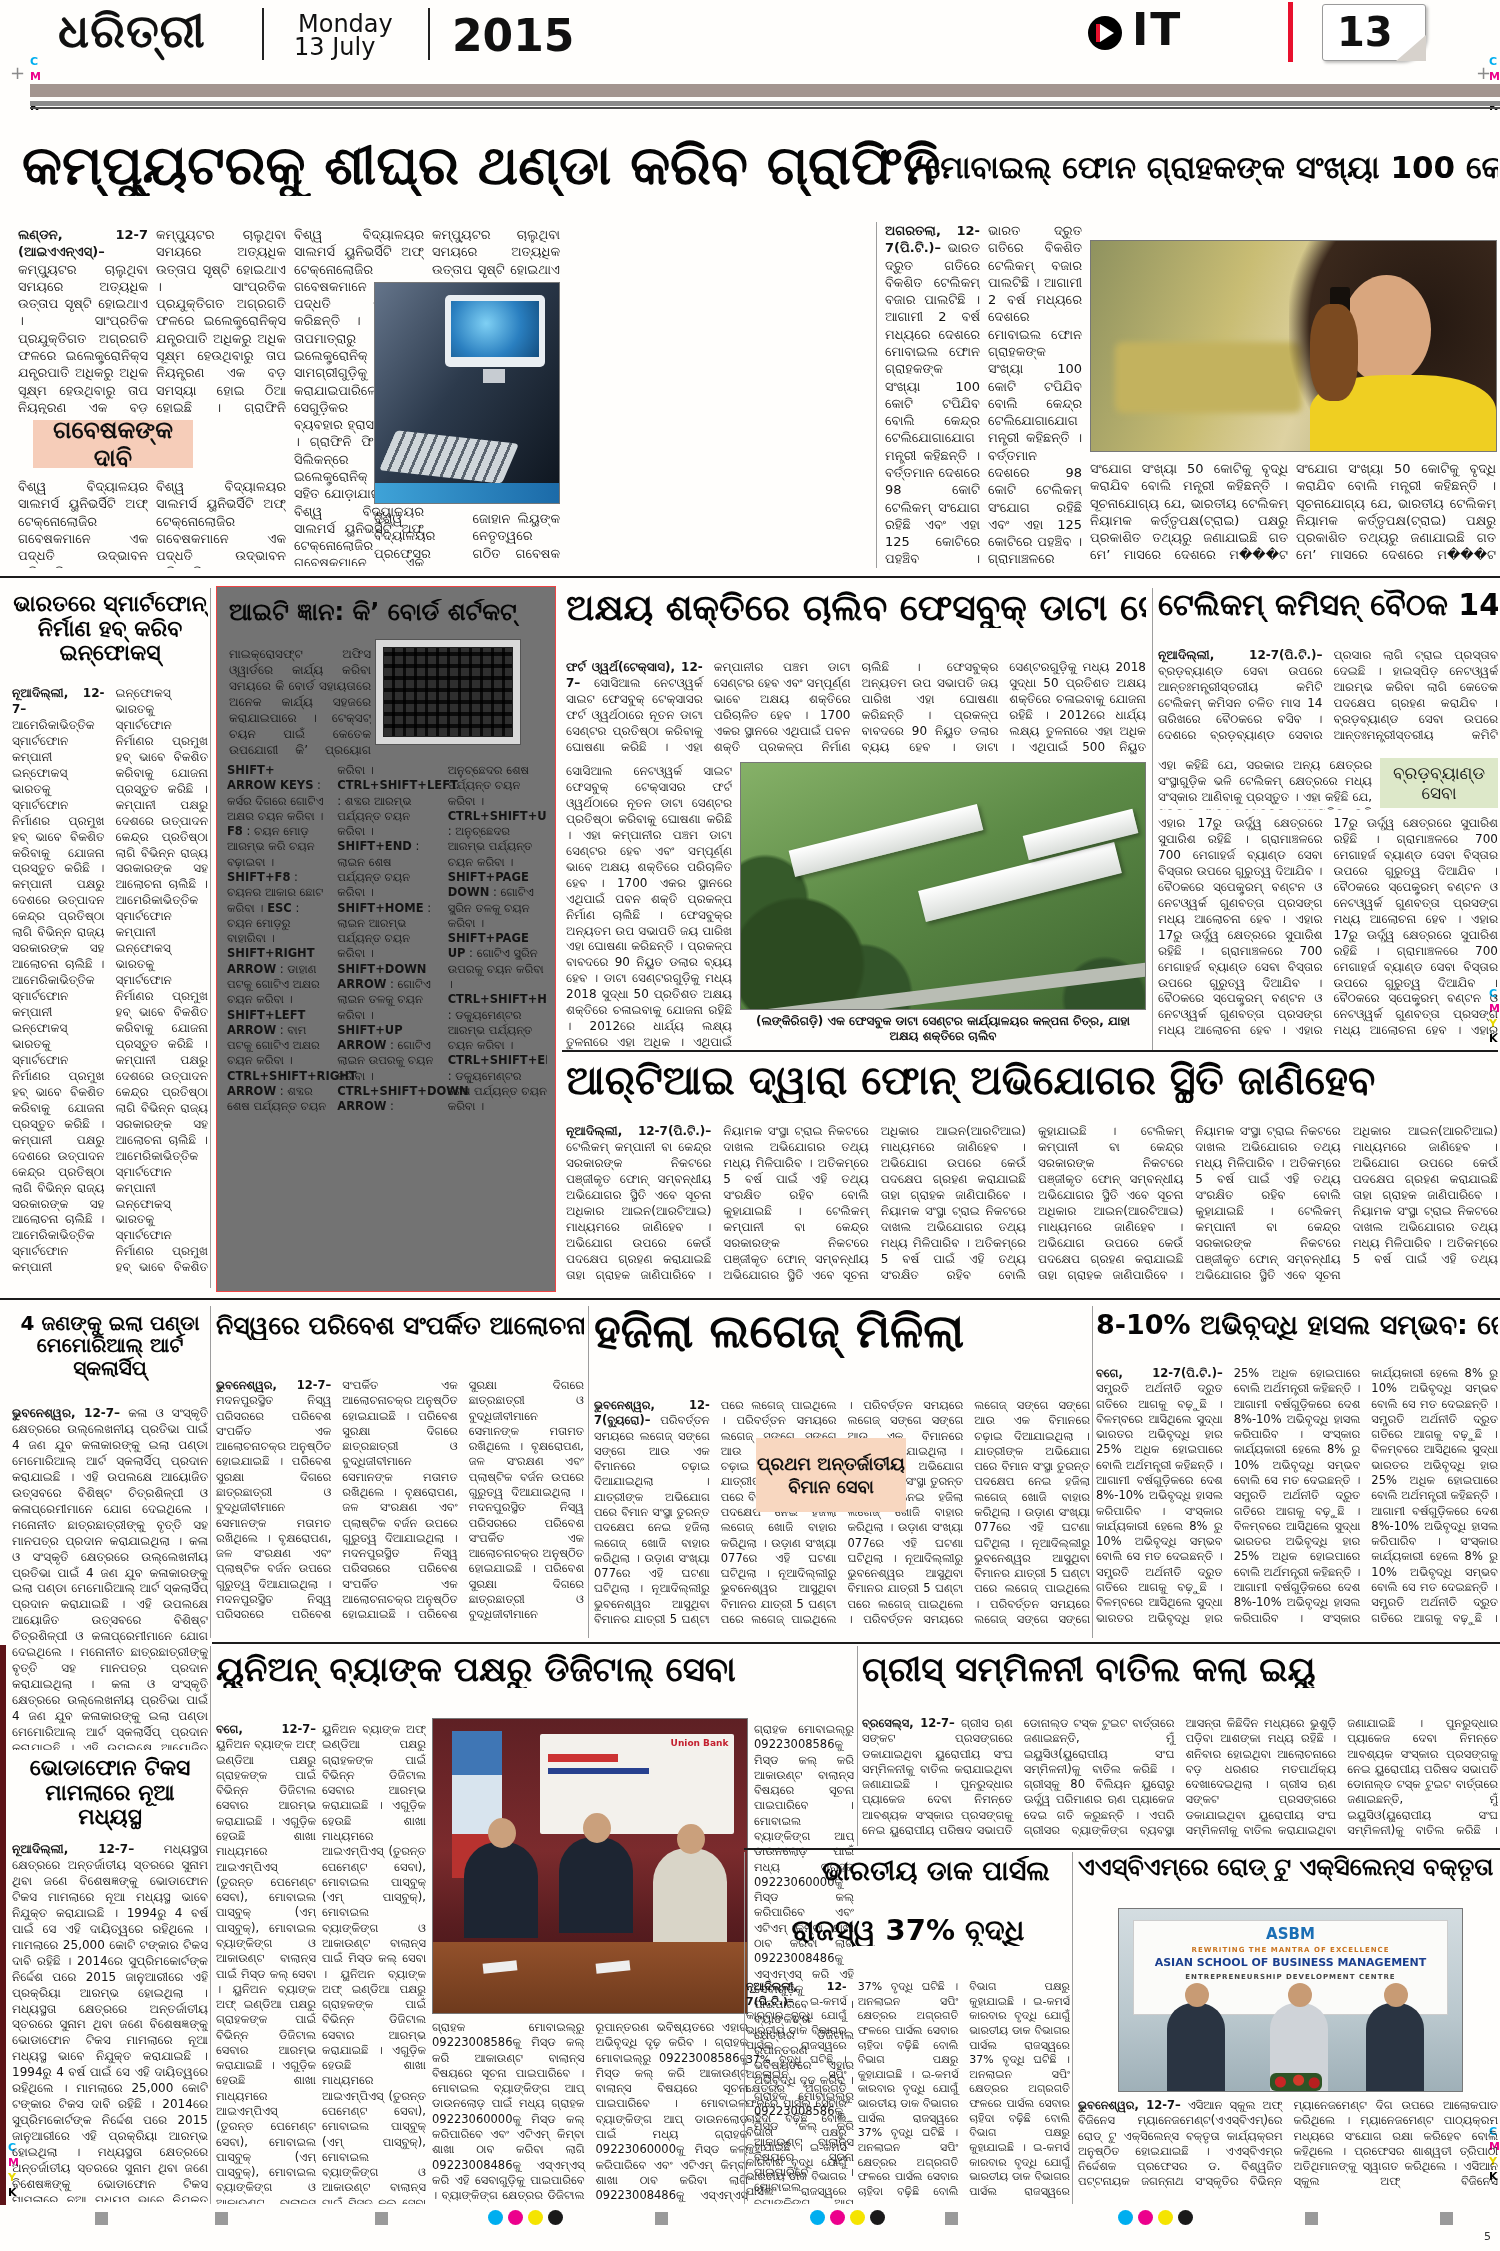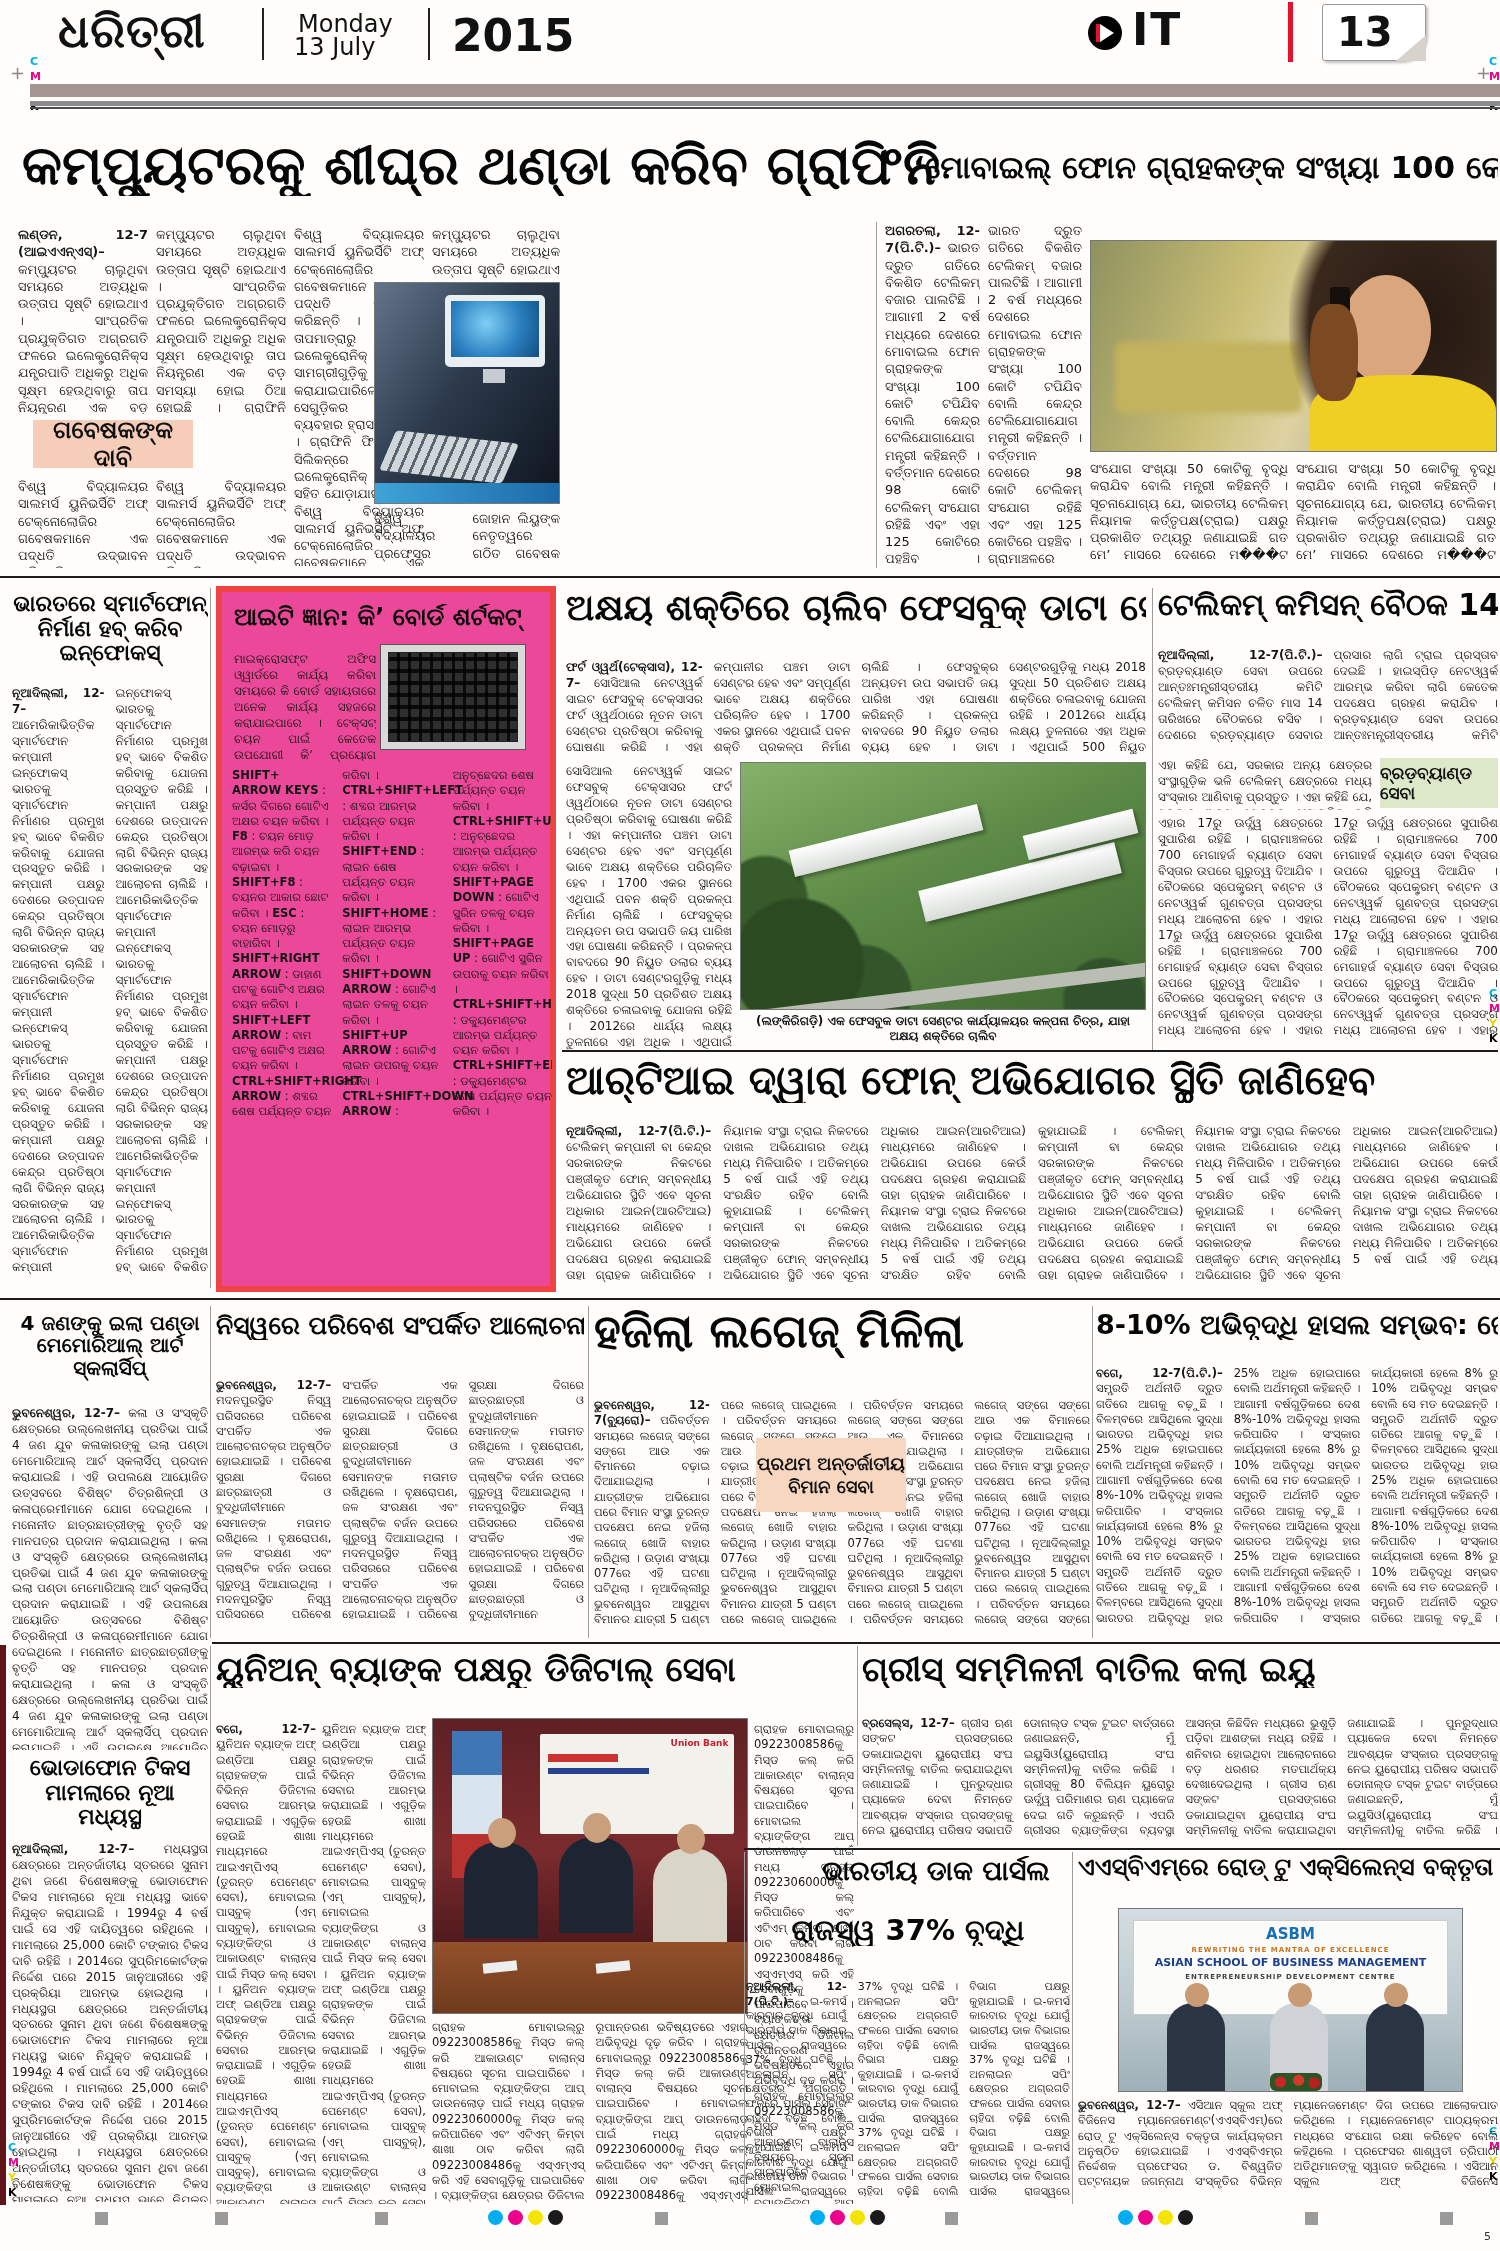--- a/index.html
+++ b/index.html
@@ -41,24 +41,24 @@
   .cmyk{position:absolute;display:flex;flex-direction:column;gap:4px;font-size:11px;font-weight:700;line-height:1}
   .cmyk span:nth-of-type(1){color:#00aeef}
   .cmyk span:nth-of-type(2){color:#ec008c}
   .cmyk span:nth-of-type(3){color:#e8d900}
   .cmyk span:nth-of-type(4){color:#000}
   .regcross{position:absolute;font-size:18px;color:#8a8a8a}
   
   .pinkbox{position:absolute;background:#f6cdb9;display:flex;align-items:center;justify-content:center;
            font-weight:700;text-align:center}
   .greenbox{position:absolute;background:#dde8c9;display:flex;align-items:center;justify-content:center;
-           font-weight:700;text-align:left}
+           font-weight:400;text-align:center}
   .peachbox{position:absolute;background:#f8d7c0;display:flex;align-items:center;justify-content:center;
            font-weight:700;text-align:center;line-height:1.3}
-  .itbox{position:absolute;border:6px solid #ef4444;background:#ec4899}
+  .itbox{position:absolute;border:1px solid #ef4444;background:#737373}
   .sc{display:inline}
   .sck{font-weight:700}
   .cap{font-size:12px;font-weight:700;text-align:center;line-height:1.25;overflow:hidden}
   
   .photo{position:absolute;border:1px solid #777;overflow:hidden}
   .ph-computer{background:linear-gradient(125deg,#64748a 0%,#2c3a4c 45%,#0d141d 100%)}
   .ph-computer .monitor{position:absolute;right:14px;top:12px;width:100px;height:72px;background:#e9eef2;border-radius:5px}
   .ph-computer .screen{position:absolute;right:20px;top:18px;width:88px;height:56px;
       background:radial-gradient(circle at 40% 40%,#7fd0f4 0%,#2a7fc0 55%,#134e80 100%)}
   .ph-computer .stand{position:absolute;right:54px;top:86px;width:22px;height:14px;background:#c7ccd2}

